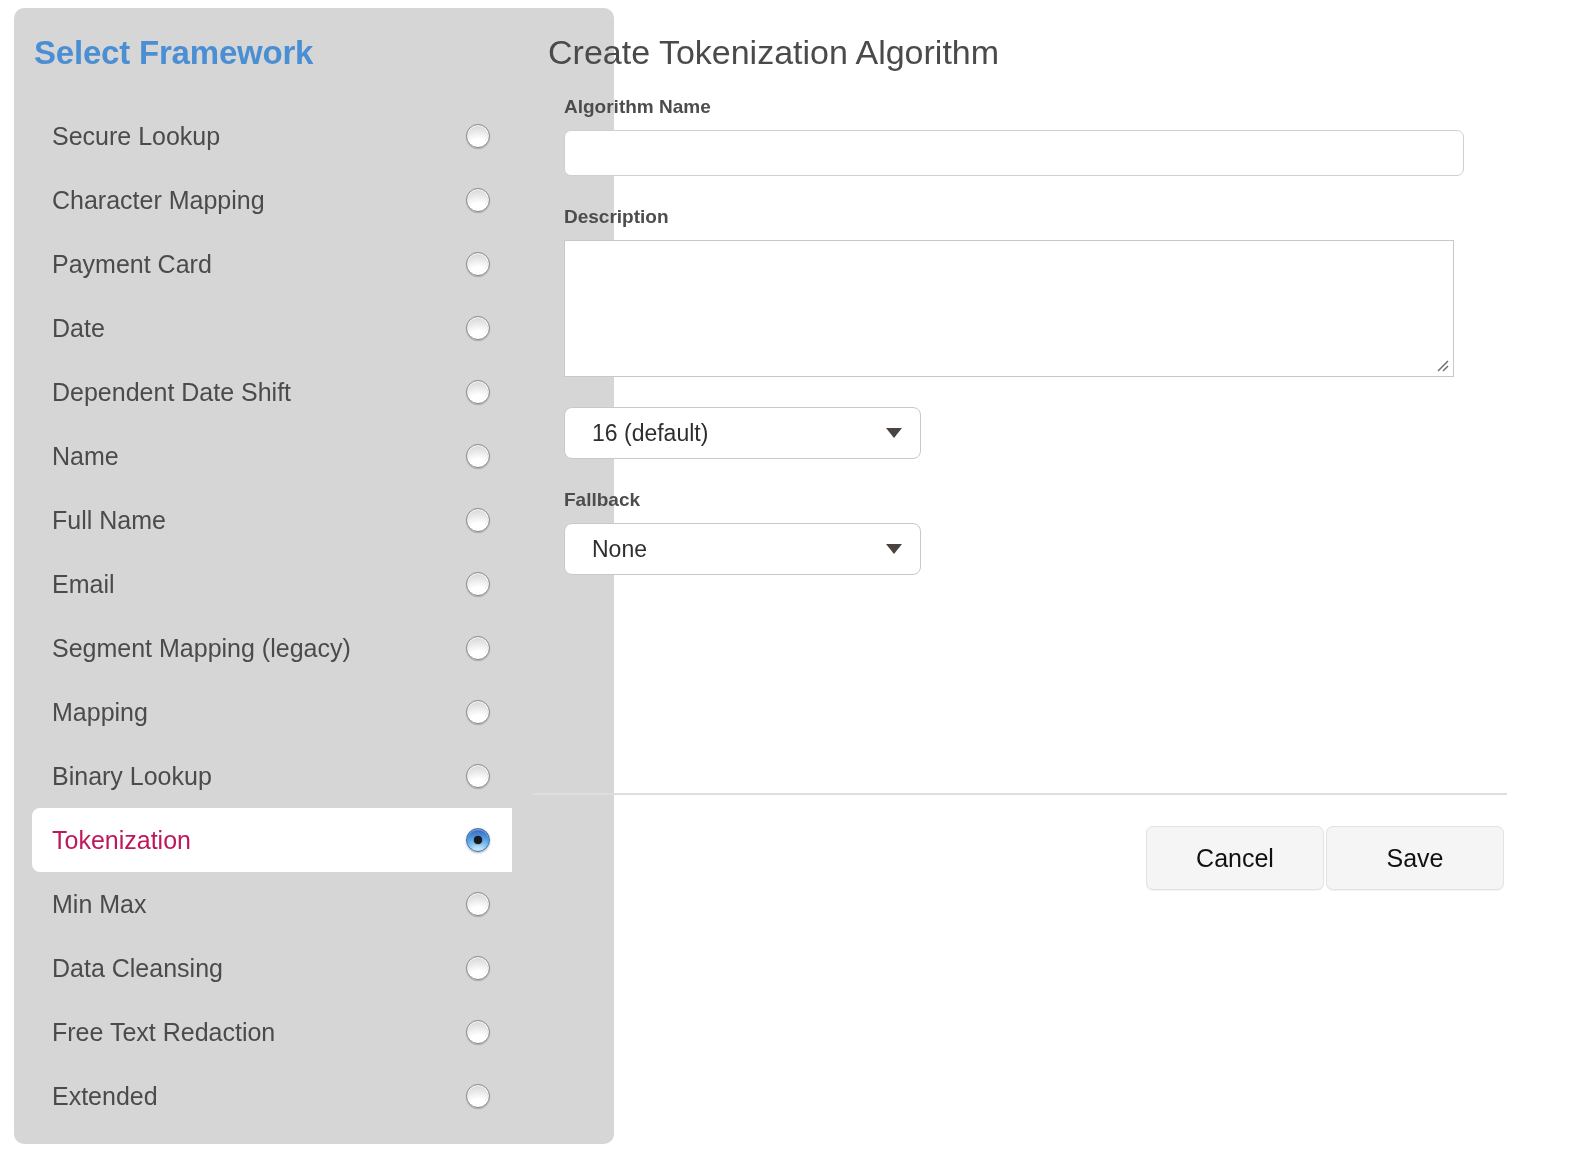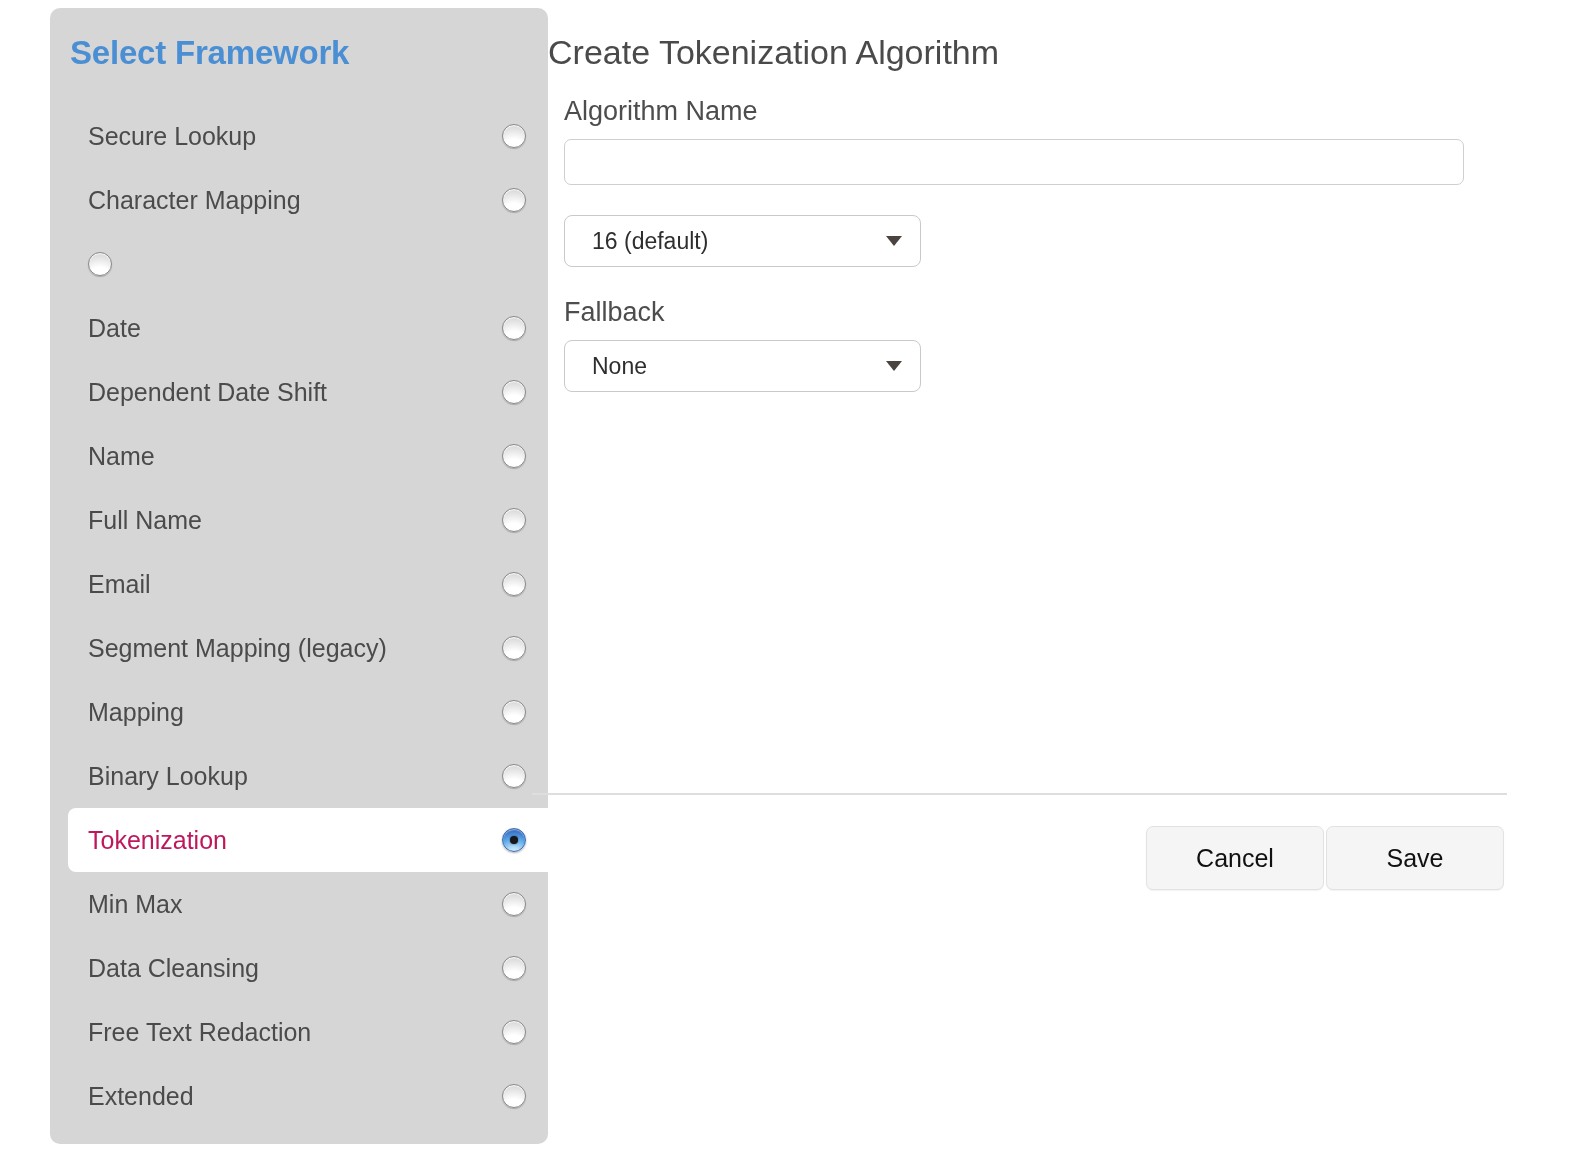--- a/index.html
+++ b/index.html
@@ -14,27 +14,26 @@
     overflow: hidden;
     font-family: "Liberation Sans", sans-serif;
     -webkit-font-smoothing: antialiased;
   }
 
   
   #sidebar {
     position: absolute;
     left: 14px;
     top: 8px;
-    width: 498px;
+    width: 600px;
     height: 1136px;
     background: #d6d6d6;
     border-radius: 10px;
     box-sizing: border-box;
     overflow: hidden;
-    margin-left: 36px;
   }
   #sidebar-title {
     position: absolute;
     left: 20px;
     top: 26px;
     font-size: 33px;
     font-weight: bold;
     color: #4a8ed4;
     letter-spacing: -0.2px;
     white-space: nowrap;
@@ -122,22 +121,22 @@
     white-space: nowrap;
   }
 
   #form {
     position: absolute;
     left: 32px;
     top: 96px;
     width: 940px;
   }
   .field-label {
-    font-size: 27px;
-    font-weight: normal;
+    font-size: 19px;
+    font-weight: bold;
     color: #4d4d4d;
     margin-bottom: 12px;
     white-space: nowrap;
   }
   .field-block { margin-bottom: 30px; }
 
   .text-input {
     display: block;
     width: 900px;
     height: 46px;
@@ -244,20 +243,21 @@
   <div id="framework-list">
       <div class="fw-item">
         <span class="fw-label">Secure Lookup</span>
         <span class="radio"></span>
       </div>
       <div class="fw-item">
         <span class="fw-label">Character Mapping</span>
         <span class="radio"></span>
       </div>
       <div class="fw-item">
+        <span class="fw-label">Payment Card</span>
         <span class="radio"></span>
       </div>
       <div class="fw-item">
         <span class="fw-label">Date</span>
         <span class="radio"></span>
       </div>
       <div class="fw-item">
         <span class="fw-label">Dependent Date Shift</span>
         <span class="radio"></span>
       </div>
@@ -311,20 +311,30 @@
 <div id="main">
   <div id="main-title">Create Tokenization Algorithm</div>
 
   <div id="form">
 
     <div class="field-block">
       <div class="field-label">Algorithm Name</div>
       <input class="text-input" type="text" placeholder="" style="">
     </div>
 
+    <div class="field-block">
+      <div class="field-label">Description</div>
+      <div class="textarea-wrap">
+        <textarea class="textarea-input" placeholder="" style=""></textarea>
+        <svg class="resize-grip" viewBox="0 0 14 14">
+          <line x1="2" y1="12" x2="12" y2="2" stroke="#6b6b6b" stroke-width="1.4"></line>
+          <line x1="7" y1="12" x2="12" y2="7" stroke="#6b6b6b" stroke-width="1.4"></line>
+        </svg>
+      </div>
+    </div>
 
     <div class="field-block">
       <div class="select-wrap">
         <div class="select-box">
           <span class="select-value">16 (default)</span>
           <span class="select-arrow"></span>
         </div>
       </div>
     </div>
 

